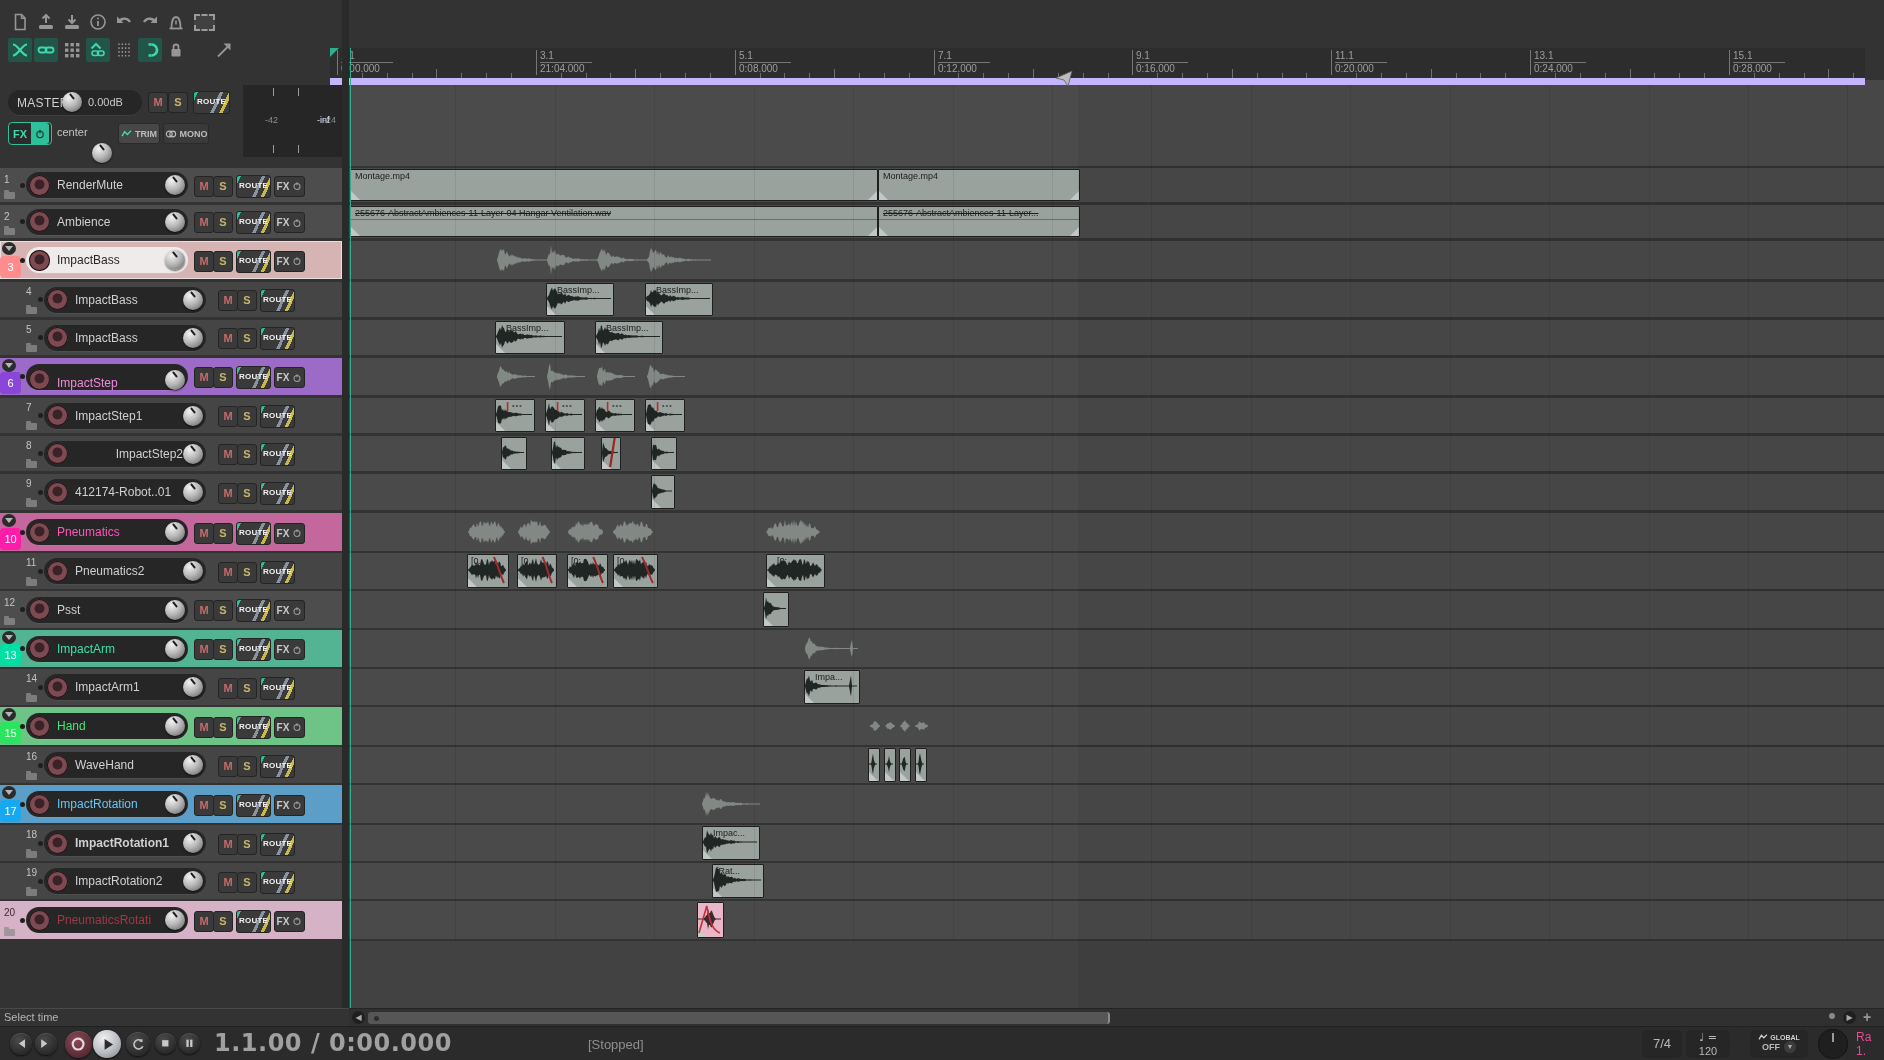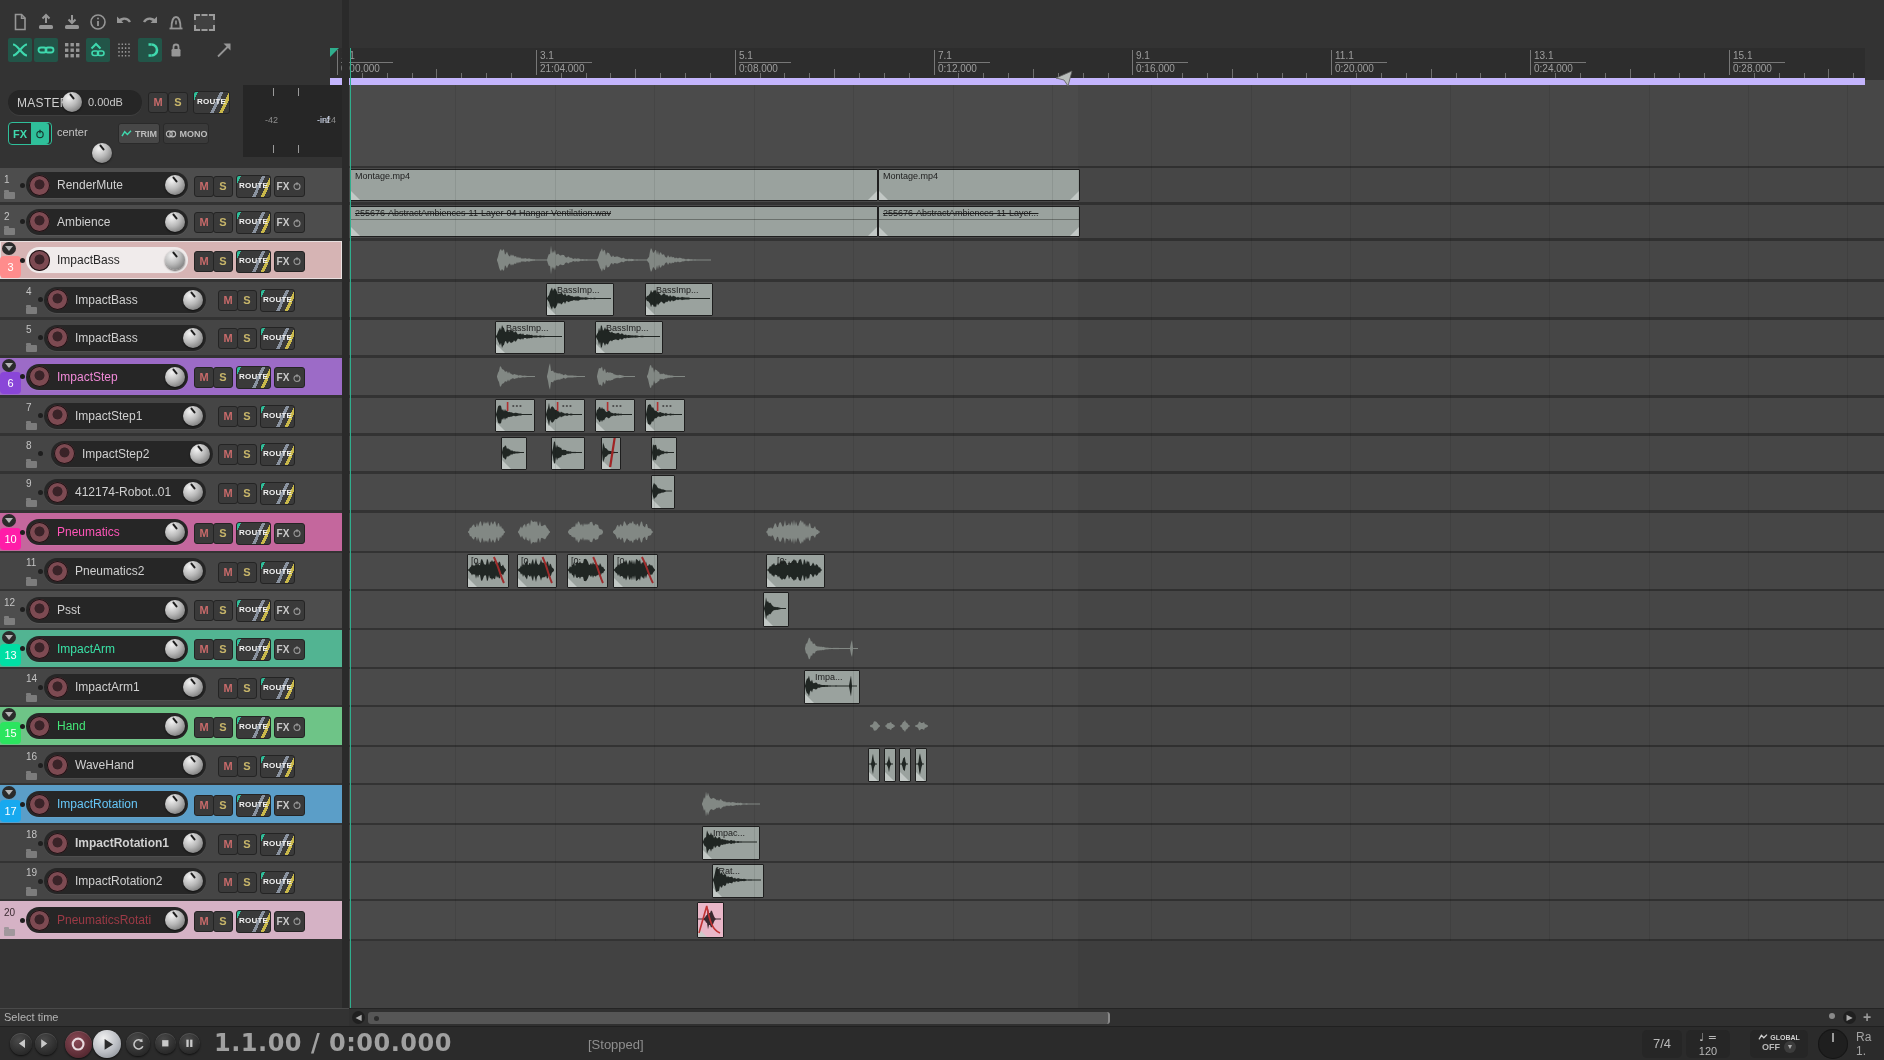--- a/index.html
+++ b/index.html
@@ -109,21 +109,21 @@
   #tempobox{left:1686px;width:44px;text-align:center;}
   #tempobox .l1{font-family:"DejaVu Sans",sans-serif;font-size:11px;line-height:14px;margin-top:1px;}
   #tempobox .l2{font-size:11px;line-height:12px;}
   #globalbox{left:1750px;width:58px;}
   #globalbox .g1{display:flex;align-items:center;justify-content:center;gap:2px;font-size:7px;font-weight:bold;color:#cfcfcf;margin-top:3px;}
   #globalbox .g2{display:flex;align-items:center;justify-content:center;gap:4px;font-size:9px;font-weight:bold;}
   .ddown{width:12px;height:12px;border-radius:50%;background:#3c3c3c;color:#aaa;font-size:7px;text-align:center;line-height:12px;}
   #rateknob{position:absolute;left:1818px;top:2px;width:30px;height:30px;border-radius:50%;background:#1f1f1f;
             box-shadow:inset 0 0 0 1px #161616;}
   #rateknob i{position:absolute;left:14px;top:4px;width:2px;height:9px;background:#9a9a9a;}
-  #ratetxt{position:absolute;left:1856px;top:3px;font-size:12px;color:#a3a3a3;line-height:14px;white-space:nowrap;}
+  #ratetxt{position:absolute;left:1856px;top:3px;font-size:12px;color:#ec4899;line-height:14px;white-space:nowrap;}
 
   .marquee{width:17px;height:13px;border:2px dashed #9b9b9b;background:rgba(255,255,255,.07);}
   .cursorarrow{position:absolute;left:1052px;top:70px;z-index:6;}
 </style>
 </head>
 <body>
 
 <div id="app">
 
   <div id="toolbar">
@@ -781,21 +781,21 @@
         <div class="msbtn m" style="left:218px;top:8px">M</div>
         <div class="msbtn s" style="left:237px;top:8px">S</div>
         <div class="routebtn" style="left:260px;top:7px;width:33px;">ROUTE</div>
       </div>
       <div class="trow" style="top: 358px; height: 37px; background: rgb(156, 107, 199);">
         <div class="collapse">
           <b></b>
         </div>
         <div class="badge" style="background:#8a46d8">6</div>
         <span class="seldot" style="left:20px;top:16px"></span>
-        <div class="tfield" style="left:26px;top:5.5px;width:162px;">
+        <div class="tfield" style="left:26px;top:5.5px;width:162px;align-items:flex-end;">
           <span class="rec"></span>
           <span class="tname" style="color:#f08ad8">ImpactStep</span>
           <span class="knob">
             <i></i>
           </span>
          </div>
         <div class="msbtn m" style="left:194px;top:9px">M</div>
         <div class="msbtn s" style="left:213px;top:9px">S</div>
         <div class="routebtn" style="left:236px;top:8px;width:33px;">ROUTE</div>
         <div class="fxbtn" style="left:274px;top:9px;width:29px;">FX
@@ -816,21 +816,21 @@
           </span>
          </div>
         <div class="msbtn m" style="left:218px;top:8px">M</div>
         <div class="msbtn s" style="left:237px;top:8px">S</div>
         <div class="routebtn" style="left:260px;top:7px;width:33px;">ROUTE</div>
       </div>
       <div class="trow" style="top: 436px; height: 35px; background: rgb(69, 69, 69);">
         <span class="tnum" style="left:26px;top:4px;">8</span>
         <div class="folderg" style="left:26px;bottom:3px;opacity:.75;"></div>
         <span class="seldot" style="left:38px;top:15px"></span>
-        <div class="tfield" style="left:51px;top:4.5px;width:162px;">
+        <div class="tfield" style="left:44px;top:4.5px;width:162px;text-align:right;">
           <span class="rec"></span>
           <span class="tname" style="color:#d0d0d0">ImpactStep2</span>
           <span class="knob">
             <i></i>
           </span>
          </div>
         <div class="msbtn m" style="left:218px;top:8px">M</div>
         <div class="msbtn s" style="left:237px;top:8px">S</div>
         <div class="routebtn" style="left:260px;top:7px;width:33px;">ROUTE</div>
       </div>

